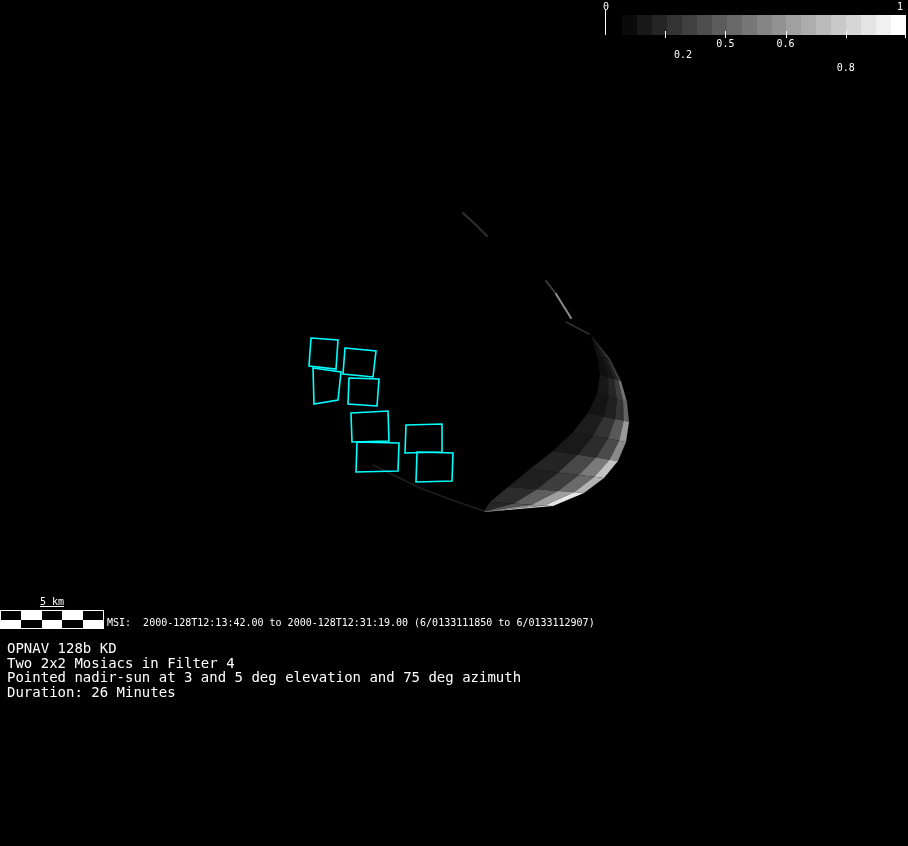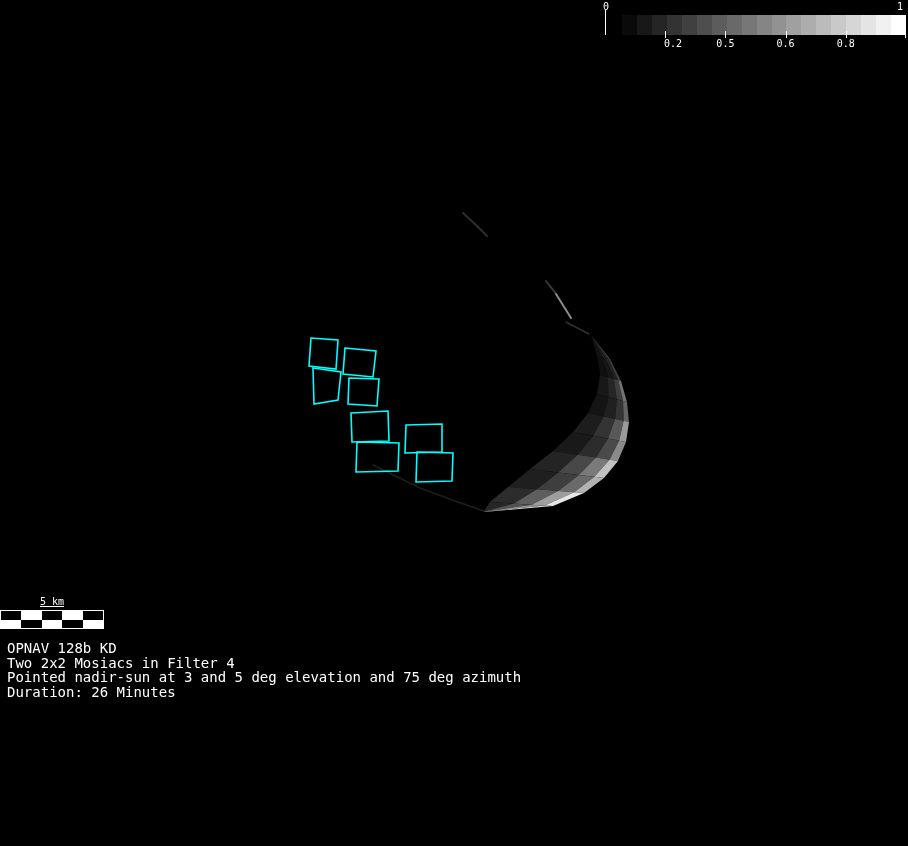--- a/index.html
+++ b/index.html
@@ -119,27 +119,27 @@
         <div style="background: rgb(173, 173, 173);"></div>
         <div style="background: rgb(187, 187, 187);"></div>
         <div style="background: rgb(201, 201, 201);"></div>
         <div style="background: rgb(214, 214, 214);"></div>
         <div style="background: rgb(228, 228, 228);"></div>
         <div style="background: rgb(241, 241, 241);"></div>
         <div style="background: rgb(255, 255, 255);"></div>
       </div>
     <div class="abs cb-ticks">
         <div class="cb-tick" style="left: 60.2px;"></div>
-        <div class="cb-ticklbl lbl" style="left: 55px;">0.2</div>
+        <div class="cb-ticklbl lbl" style="left: 65px; margin-top: 11px;">0.2</div>
         <div class="cb-tick" style="left: 120.4px;"></div>
         <div class="cb-ticklbl lbl" style="left: 107.4px;">0.5</div>
         <div class="cb-tick" style="left: 180.6px;"></div>
         <div class="cb-ticklbl lbl" style="left: 167.6px;">0.6</div>
         <div class="cb-tick" style="left: 240.8px;"></div>
-        <div class="cb-ticklbl lbl" style="left: 227.8px;">0.8</div>
+        <div class="cb-ticklbl lbl" style="left: 227.8px; margin-top: 24px;">0.8</div>
       </div>
   </div>
 
   <div>
     <div class="abs lbl sb-label">5 km</div>
     <div class="abs sb-checker">
         <div class="sb-row">
           <div class="sb-dark"></div>
           <div class="sb-light"></div>
           <div class="sb-dark"></div>
@@ -149,20 +149,21 @@
         <div class="sb-row">
           <div class="sb-light"></div>
           <div class="sb-dark"></div>
           <div class="sb-light"></div>
           <div class="sb-dark"></div>
           <div class="sb-light"></div>
         </div>
       </div>
   </div>
 
+  <div class="abs lbl status-line">MSI:  2000-128T12:13:42.00 to 2000-128T12:31:19.00 (6/0133111850 to 6/0133112907)</div>
 
   <div class="abs info-block">
     <div>OPNAV 128b KD</div>
     <div>Two 2x2 Mosiacs in Filter 4</div>
     <div>Pointed nadir-sun at 3 and 5 deg elevation and 75 deg azimuth</div>
     <div>Duration: 26 Minutes</div>
   </div>
 
 </div>
 

